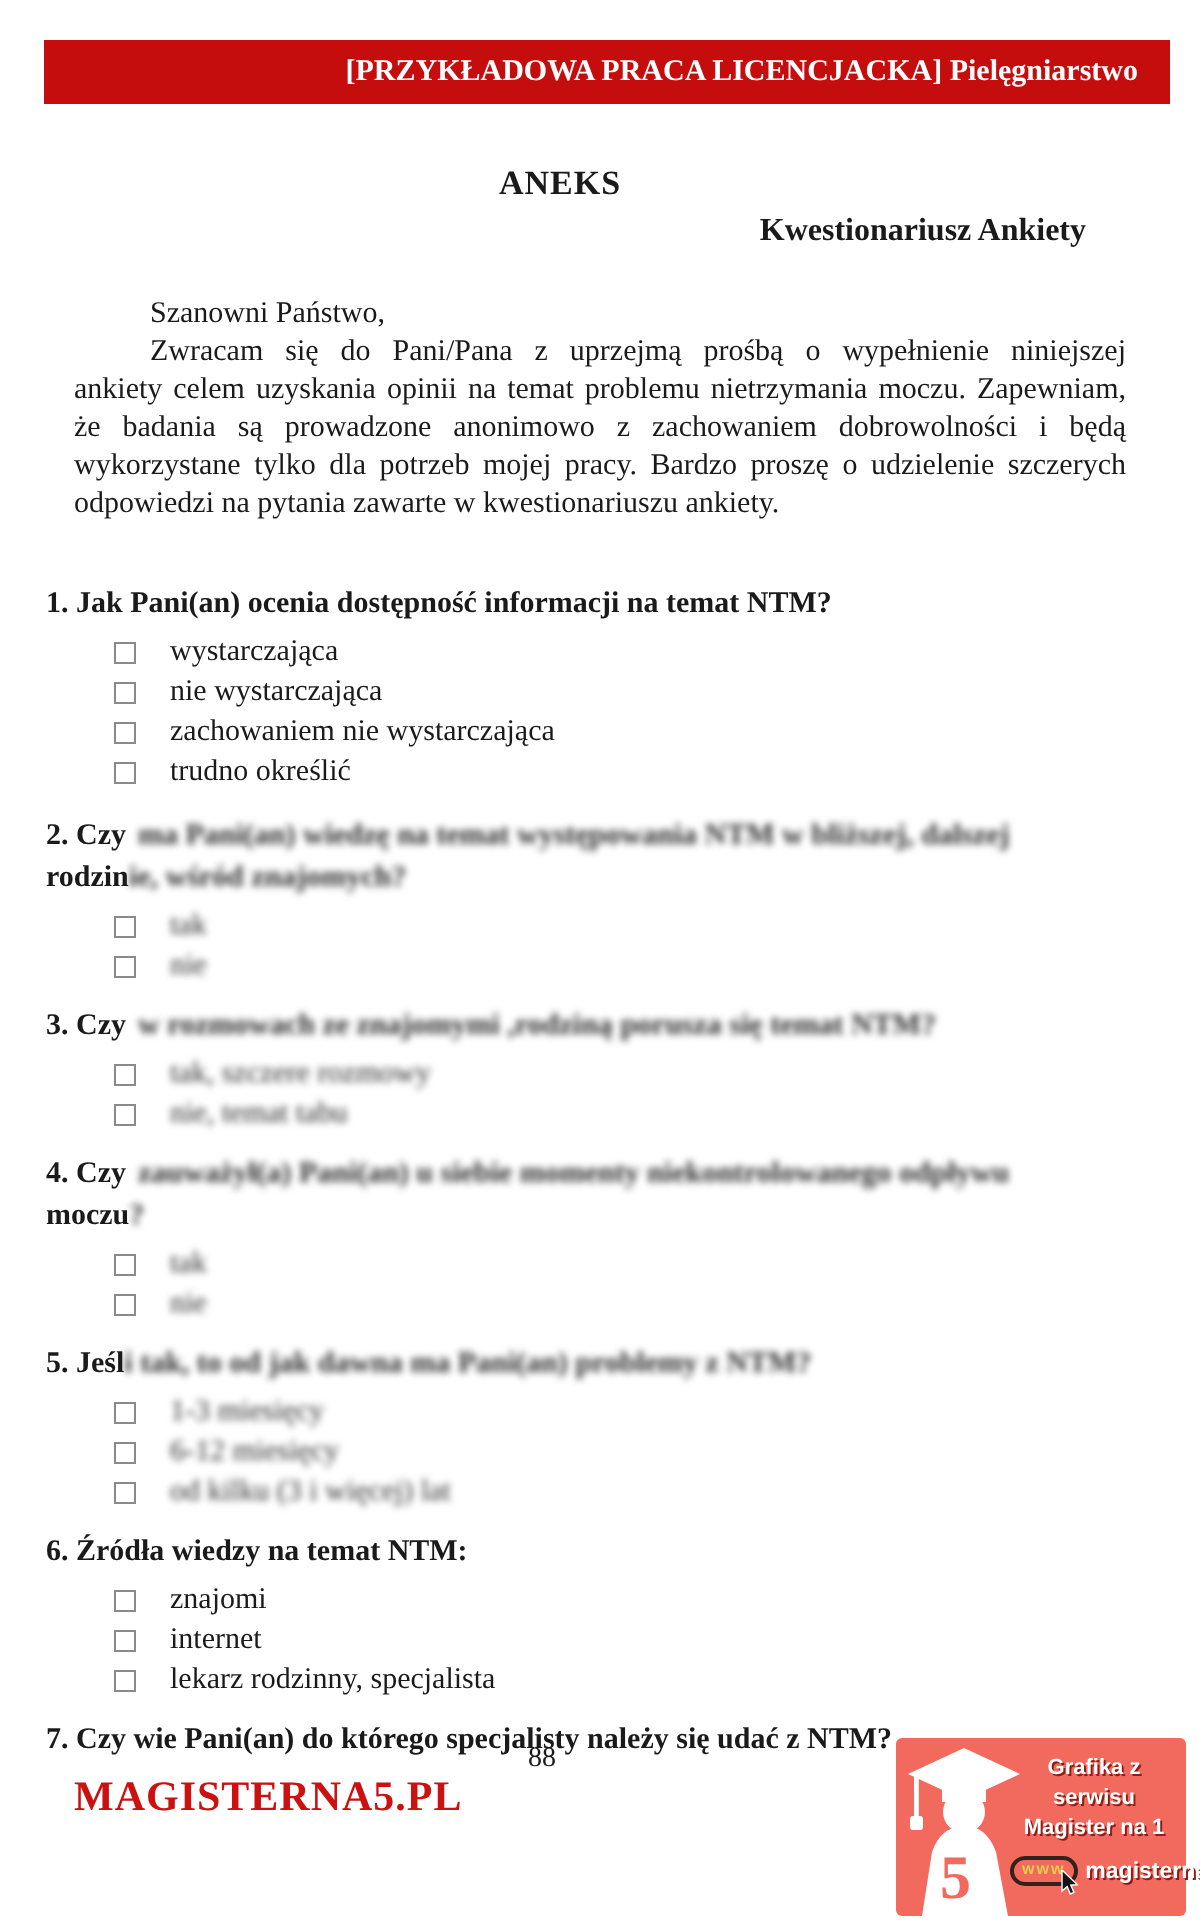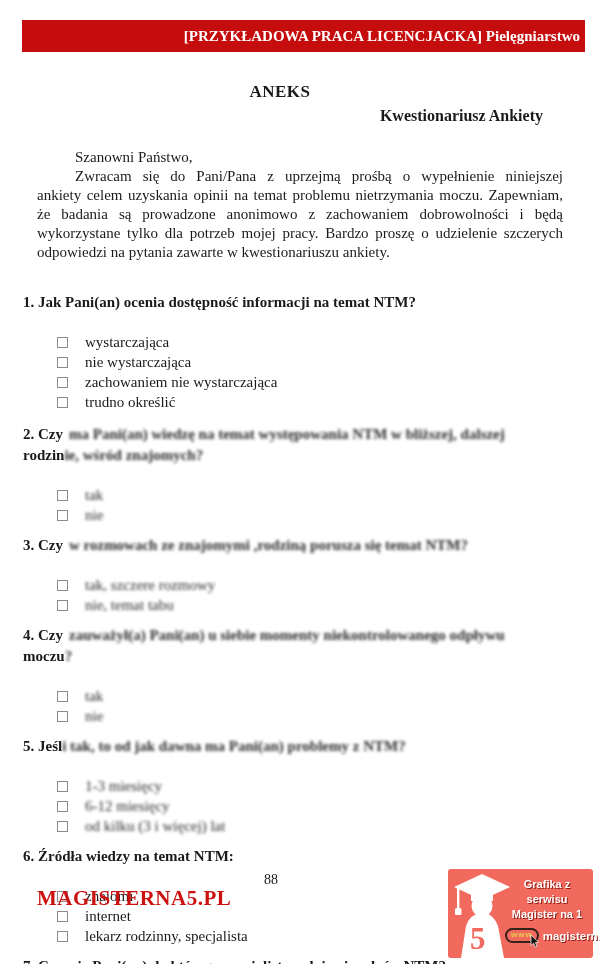--- a/index.html
+++ b/index.html
@@ -17,21 +17,21 @@
   .banner {
     position: absolute;
     left: 22px; top: 20px;
     width: 563px; height: 32px;
     background: #c60d0e;
     color: #ffffff;
     font-weight: bold;
     font-size: 15px;
     line-height: 32px;
     text-align: right;
-    padding-right: 5px;
+    padding-right: 16px;
   }
   
   .title-aneks {
     position: absolute;
     left: 0; top: 82px;
     width: 560px;
     text-align: center;
     font-weight: bold;
     font-size: 17px;
     letter-spacing: 0.5px;
@@ -61,21 +61,21 @@
     position: absolute;
     left: 23px; top: 292px;
     width: 547px;
     font-size: 15px;
   }
   .q-head {
     font-weight: bold;
     line-height: 21px;
   }
   .q-head .gap { margin-left: 6px; }
-  .opts { margin: 19px 0 10px 34px; }
+  .opts { margin: 3px 0 10px 34px; }
   .opt { display: flex; align-items: center; height: 20px; }
   .cb {
     width: 11px; height: 11px;
     border: 1px solid #8a8a8a;
     background: #ffffff;
     margin-right: 17px;
     flex: 0 0 auto;
   }
   .blur { filter: blur(1.8px); color: #2e2e2e; }
   .q2 { margin-top: 12px; }

